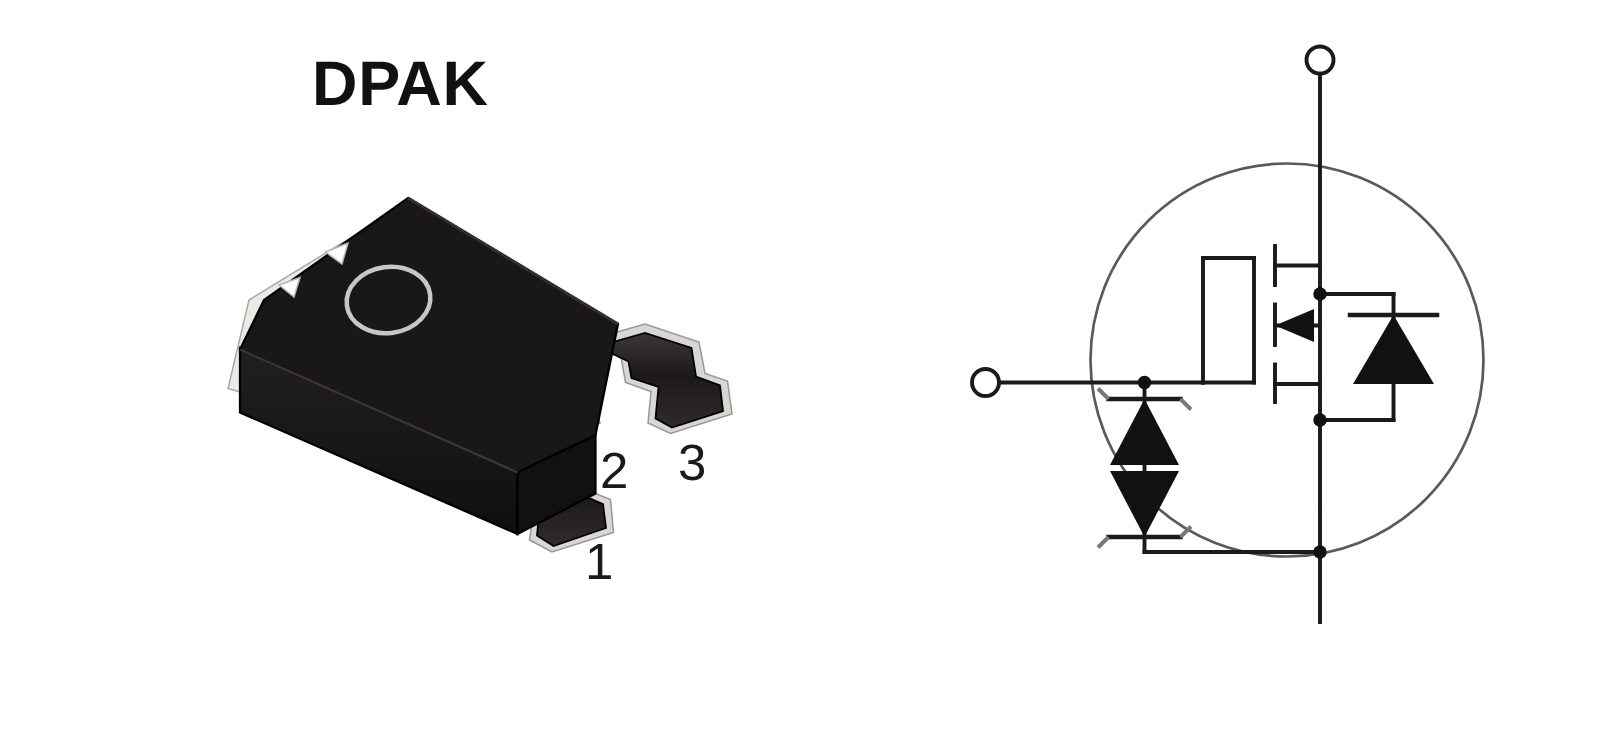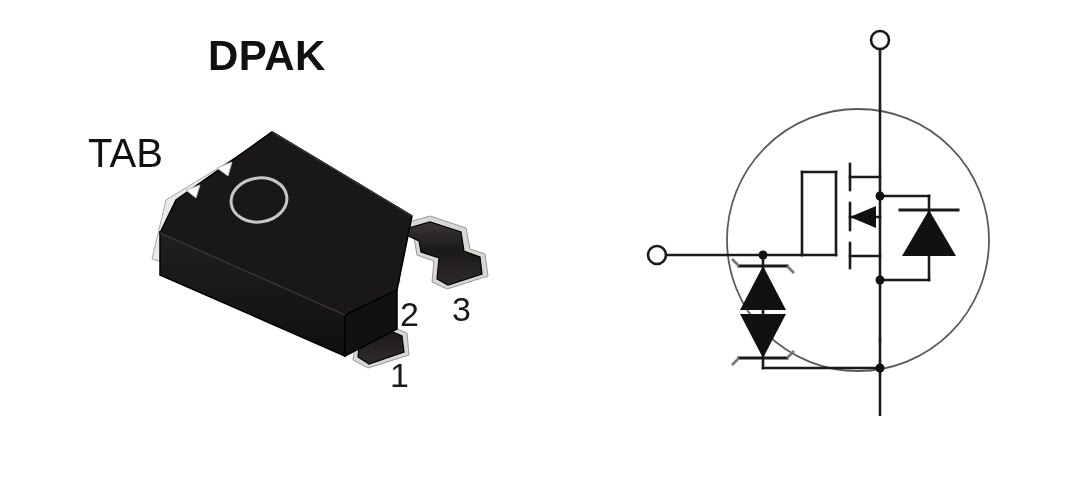--- a/index.html
+++ b/index.html
@@ -67,21 +67,20 @@
 </style>
 </head>
 <body>
 
 <div id="root">
 
   <div class="panel" id="package-panel">
 
     <div class="label" id="dpak-title">DPAK</div>
 
-    <div class="label" id="tab-label">TAB</div>
 
     <svg class="svg-layer" viewBox="0 0 540 493" preserveAspectRatio="none">
 
       <defs>
         <linearGradient id="leadGrad" x1="0" y1="0" x2="0" y2="1">
           <stop offset="0%" stop-color="#3a3736"></stop>
           <stop offset="45%" stop-color="#1c1a19"></stop>
           <stop offset="100%" stop-color="#2e2b2a"></stop>
         </linearGradient>
         <linearGradient id="bodyFront" x1="0" y1="0" x2="0" y2="1">

